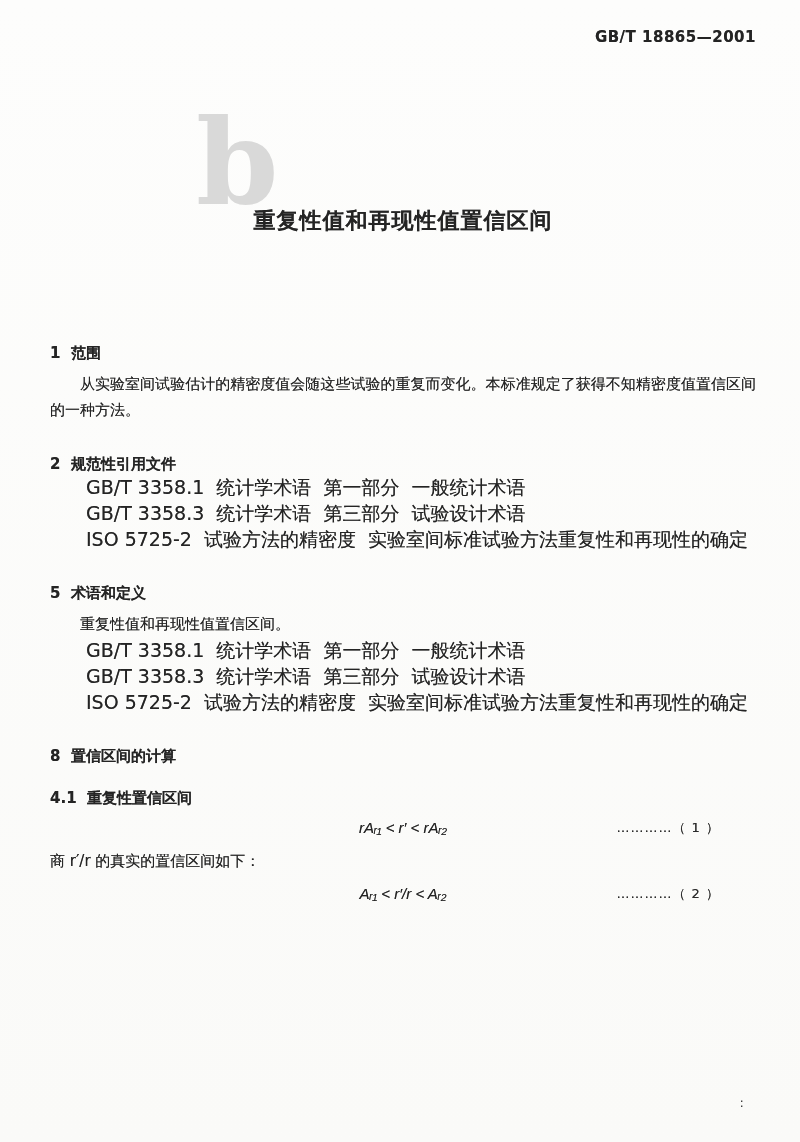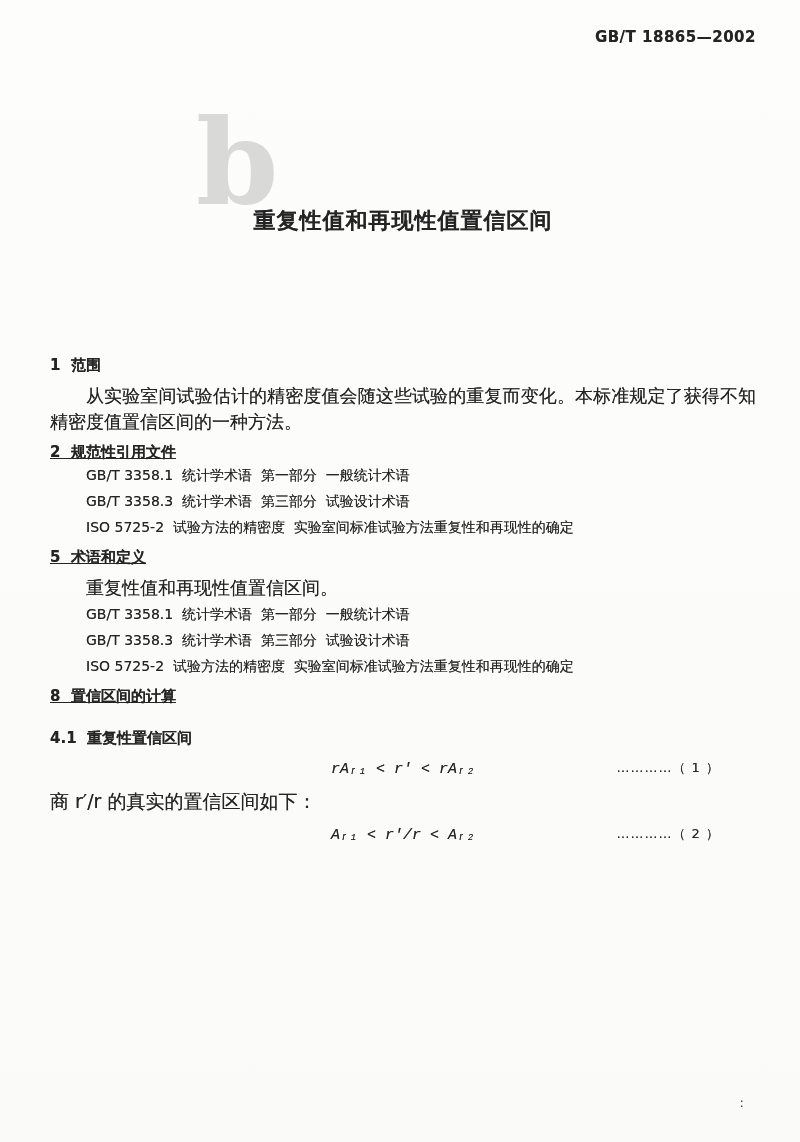--- a/index.html
+++ b/index.html
@@ -46,53 +46,53 @@
     line-height: 37px;
     white-space: pre-wrap;
     letter-spacing: 1px;
   }
   .heading {
     font-size: 15px;
     font-weight: bold;
     line-height: 20px;
     white-space: pre-wrap;
   }
-  .mt-sec1 { margin-top: 42px; }
-  .mt-sec  { margin-top: 7px; text-decoration: underline; }
+  .mt-sec1 { margin-top: 30px; }
+  .mt-sec  { margin-top: 31px; }
   .mt-sub  { margin-top: 22px; }
   .para {
     margin-top: 8px;
-    font-size: 18px;
+    font-size: 15px;
     line-height: 26px;
     text-align: justify;
     text-indent: 2em;
   }
   .flush { text-indent: 0; }
   .ref {
-    font-size: 14px;
+    font-size: 19px;
     line-height: 26px;
     padding-left: 36px;
     white-space: pre-wrap;
   }
   .inline-note {
     margin-top: 2px;
-    font-size: 19px;
+    font-size: 15px;
     line-height: 26px;
     white-space: pre-wrap;
   }
   .equation {
     position: relative;
     margin: 5px 0;
     height: 30px;
     line-height: 30px;
     text-align: center;
     font-size: 15px;
   }
   .eq-body {
-    font-family: Liberation Mono, monospace;
+    font-family: Liberation Sans, sans-serif;
     font-style: italic;
   }
   .eq-leader {
     position: absolute;
     right: 36px; top: 0;
     font-style: normal;
     font-size: 13px;
     letter-spacing: 1px;
     color: #2a2a2a;
   }
@@ -106,21 +106,21 @@
 </style>
 </head>
 <body>
 
 <div class="page">
 
   <div class="watermark">b</div>
 
   <div class="content">
 
-    <div class="doc-number">GB/T 18865—2002</div>
+    <div class="doc-number">GB/T 18865—2001</div>
 
     <div class="title">
       <div>重复性值和再现性值置信区间</div>
     </div>
 
     <div class="heading mt-sec1">1  范围</div>
     <div class="para">从实验室间试验估计的精密度值会随这些试验的重复而变化。本标准规定了获得不知精密度值置信区间的一种方法。</div>
 
     <div class="heading mt-sec">2  规范性引用文件</div>
     <div class="ref">GB/T 3358.1  统计学术语  第一部分  一般统计术语</div>

